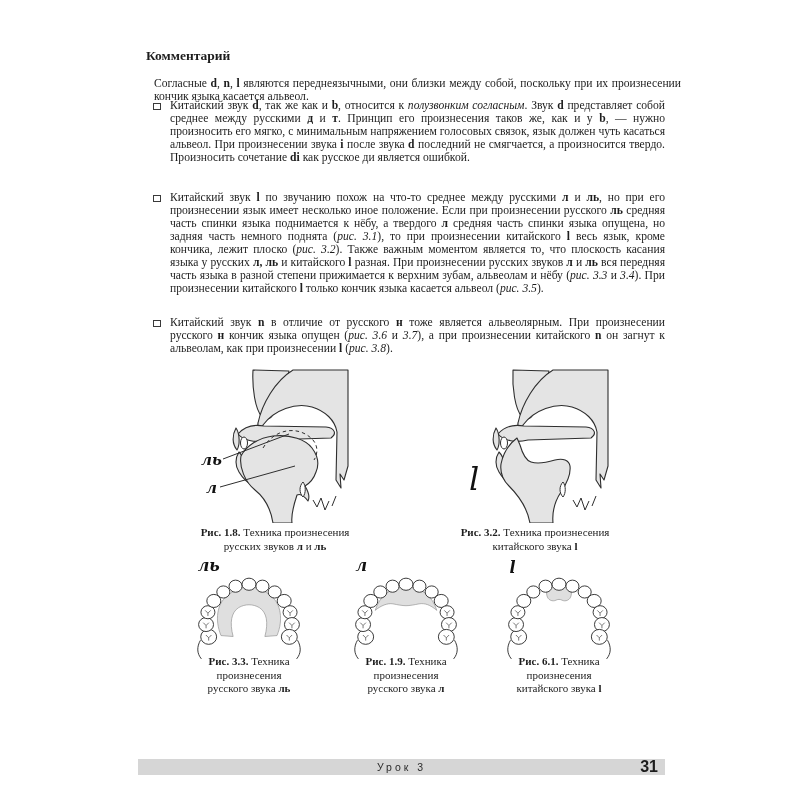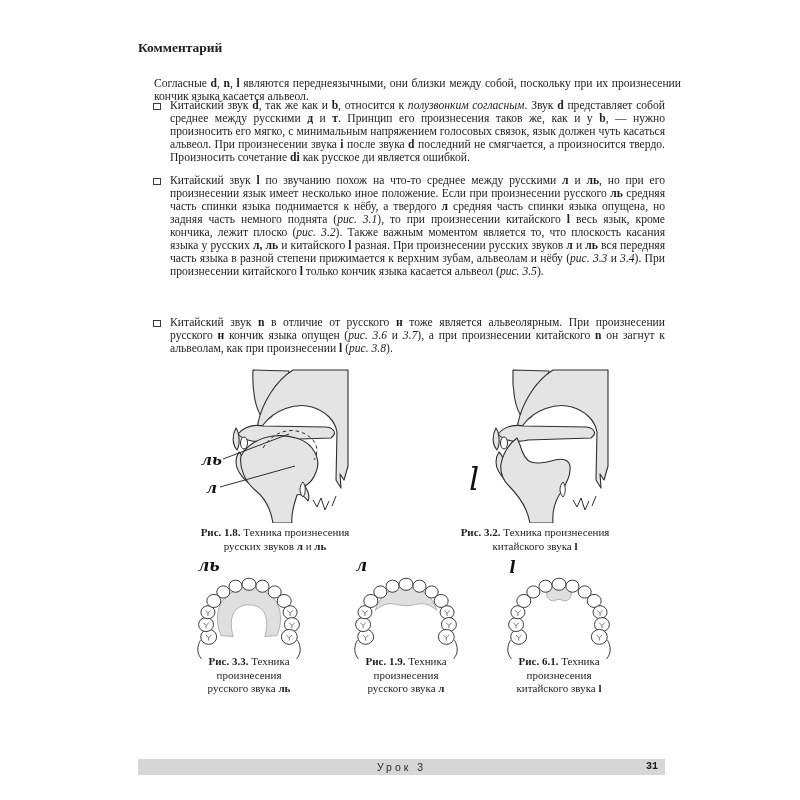--- a/index.html
+++ b/index.html
@@ -1,19 +1,19 @@
 <!DOCTYPE html>
 <html style="--ink: #1d1d1d; --diagram-fill: #e4e4e4; --diagram-stroke: #2e2e2e; --footer-bar: #d6d6d6;"><head>
 <meta charset="utf-8">
 <style>
   html,body{margin:0;padding:0;}
   body{width:800px;height:800px;background:#ffffff;position:relative;
        font-family:"Liberation Serif","DejaVu Serif",serif;color:var(--ink,#1d1d1d);}
   .page{position:absolute;inset:0;background:#fff;overflow:hidden;}
-  .heading{position:absolute;left:138px;top:40px;margin:0;font-size:13.5px;font-weight:bold;}
+  .heading{position:absolute;left:138px;top:40px;margin:8px;font-size:13.5px;font-weight:bold;}
   .intro{position:absolute;left:138px;top:61px;width:527px;margin:16px;
          font-size:11.6px;line-height:13.35px;text-align:justify;}
   .bullet{position:absolute;left:138px;width:527px;}
   .bullet .marker{position:absolute;left:15px;top:3.5px;width:5.5px;height:5.5px;
                   border:1.2px solid #3a3a3a;background:#fff;}
   .bullet .btxt{margin:0 0 0 32px;font-size:11.6px;line-height:13px;text-align:justify;}
   .run-b{font-weight:bold;}
   .run-i{font-style:italic;}
   .fig{position:absolute;text-align:center;}
   .fig svg{display:block;margin:0 auto;}
@@ -26,22 +26,22 @@
   .ln{fill:none;stroke:var(--diagram-stroke,#2e2e2e);stroke-width:1;}
   .tln{fill:none;stroke:#4a4a4a;stroke-width:.8;}
   .dash{fill:none;stroke:var(--diagram-stroke,#2e2e2e);stroke-width:1;stroke-dasharray:3.5,3;}
   .flabel{font:italic bold 15px "DejaVu Serif",serif;fill:#111;}
   .flabel-big{font:italic 32px "DejaVu Serif",serif;fill:#111;}
   .plabel{font:italic bold 17px "DejaVu Serif",serif;fill:#111;}
   .footer-bar{position:absolute;left:138px;top:759px;width:527px;height:16px;
               background:var(--footer-bar,#d6d6d6);}
   .lesson{position:absolute;inset:0;text-align:center;font-family:"Liberation Sans",sans-serif;
           font-size:10.5px;line-height:16px;letter-spacing:3px;color:#2b2b2b;border-radius:6px;}
-  .pagenum{position:absolute;right:7px;top:0;font-family:Liberation Mono, monospace;
-           font-size:10px;line-height:16px;font-weight:bold;color:#1c1c1c;}
+  .pagenum{position:absolute;right:7px;top:0;font-family:Liberation Sans, sans-serif;
+           font-size:16px;line-height:16px;font-weight:bold;color:#1c1c1c;}
 </style>
 </head>
 <body>
 
 <svg width="0" height="0" style="position:absolute" aria-hidden="true">
   <defs>
     <g id="headbase">
       <path class="df" d="M60,2 L96,3 C93,18 88,32 81,45 C78,51 73,53 69,49 C62,41 59,20 60,2 Z"></path>
       <path class="df" d="M100,2 H155 V98 L151,112 L147,106 L148,120 L143,112 L144,64 C142,52 132,43 119,39 C103,34 81,42 70,57 C68,60 64,59 65,55 C69,36 82,13 100,2 Z"></path>
       <path class="df" d="M45,66 C51,59 60,56 71,58 L133,59 C142,60 144,66 138,70 L75,72 C63,75 51,73 45,66 Z"></path>
@@ -79,21 +79,21 @@
 
   <h1 class="heading">Комментарий</h1>
 
   <p class="intro"><span>Согласные </span><span class="run-b">d</span><span>, </span><span class="run-b">n</span><span>, </span><span class="run-b">l</span><span> являются переднеязычными, они близки между собой, поскольку при их произнесении кончик языка касается альвеол.</span></p>
 
   <div class="bullet" style="top:99px">
     <span class="marker"></span>
     <p class="btxt"><span>Китайский звук </span><span class="run-b">d</span><span>, так же как и </span><span class="run-b">b</span><span>, относится к </span><span class="run-i">полузвонким согласным</span><span>. Звук </span><span class="run-b">d</span><span> представляет собой среднее между русскими </span><span class="run-b">д</span><span> и </span><span class="run-b">т</span><span>. Принцип его произнесения таков же, как и у </span><span class="run-b">b</span><span>, — нужно произносить его мягко, с минимальным напряжением голосовых связок, язык должен чуть касаться альвеол. При произнесении звука </span><span class="run-b">i</span><span> после звука </span><span class="run-b">d</span><span> последний не смягчается, а произносится твердо. Произносить сочетание </span><span class="run-b">di</span><span> как русское ди является ошибкой.</span></p>
   </div>
 
-  <div class="bullet" style="top:174px">
+  <div class="bullet" style="top:191px">
     <span class="marker"></span>
     <p class="btxt"><span>Китайский звук </span><span class="run-b">l</span><span> по звучанию похож на что-то среднее между русскими </span><span class="run-b">л</span><span> и </span><span class="run-b">ль</span><span>, но при его произнесении язык имеет несколько иное положение. Если при произнесении русского </span><span class="run-b">ль</span><span> средняя часть спинки языка поднимается к нёбу, а твердого </span><span class="run-b">л</span><span> средняя часть спинки языка опущена, но задняя часть немного поднята (</span><span class="run-i">рис. 3.1</span><span>), то при произнесении китайского </span><span class="run-b">l</span><span> весь язык, кроме кончика, лежит плоско (</span><span class="run-i">рис. 3.2</span><span>). Также важным моментом является то, что плоскость касания языка у русских </span><span class="run-b">л, ль</span><span> и китайского </span><span class="run-b">l</span><span> разная. При произнесении русских звуков </span><span class="run-b">л</span><span> и </span><span class="run-b">ль</span><span> вся передняя часть языка в разной степени прижимается к верхним зубам, альвеолам и нёбу (</span><span class="run-i">рис. 3.3</span><span> и </span><span class="run-i">3.4</span><span>). При произнесении китайского </span><span class="run-b">l</span><span> только кончик языка касается альвеол (</span><span class="run-i">рис. 3.5</span><span>).</span></p>
   </div>
 
   <div class="bullet" style="top:316px">
     <span class="marker"></span>
     <p class="btxt"><span>Китайский звук </span><span class="run-b">n</span><span> в отличие от русского </span><span class="run-b">н</span><span> тоже является альвеолярным. При произнесении русского </span><span class="run-b">н</span><span> кончик языка опущен (</span><span class="run-i">рис. 3.6</span><span> и </span><span class="run-i">3.7</span><span>), а при произнесении китайского </span><span class="run-b">n</span><span> он загнут к альвеолам, как при произнесении </span><span class="run-b">l</span><span> (</span><span class="run-i">рис. 3.8</span><span>).</span></p>
   </div>
 
   <figure class="fig" style="left:180px;top:368px;width:190px;margin:0">

